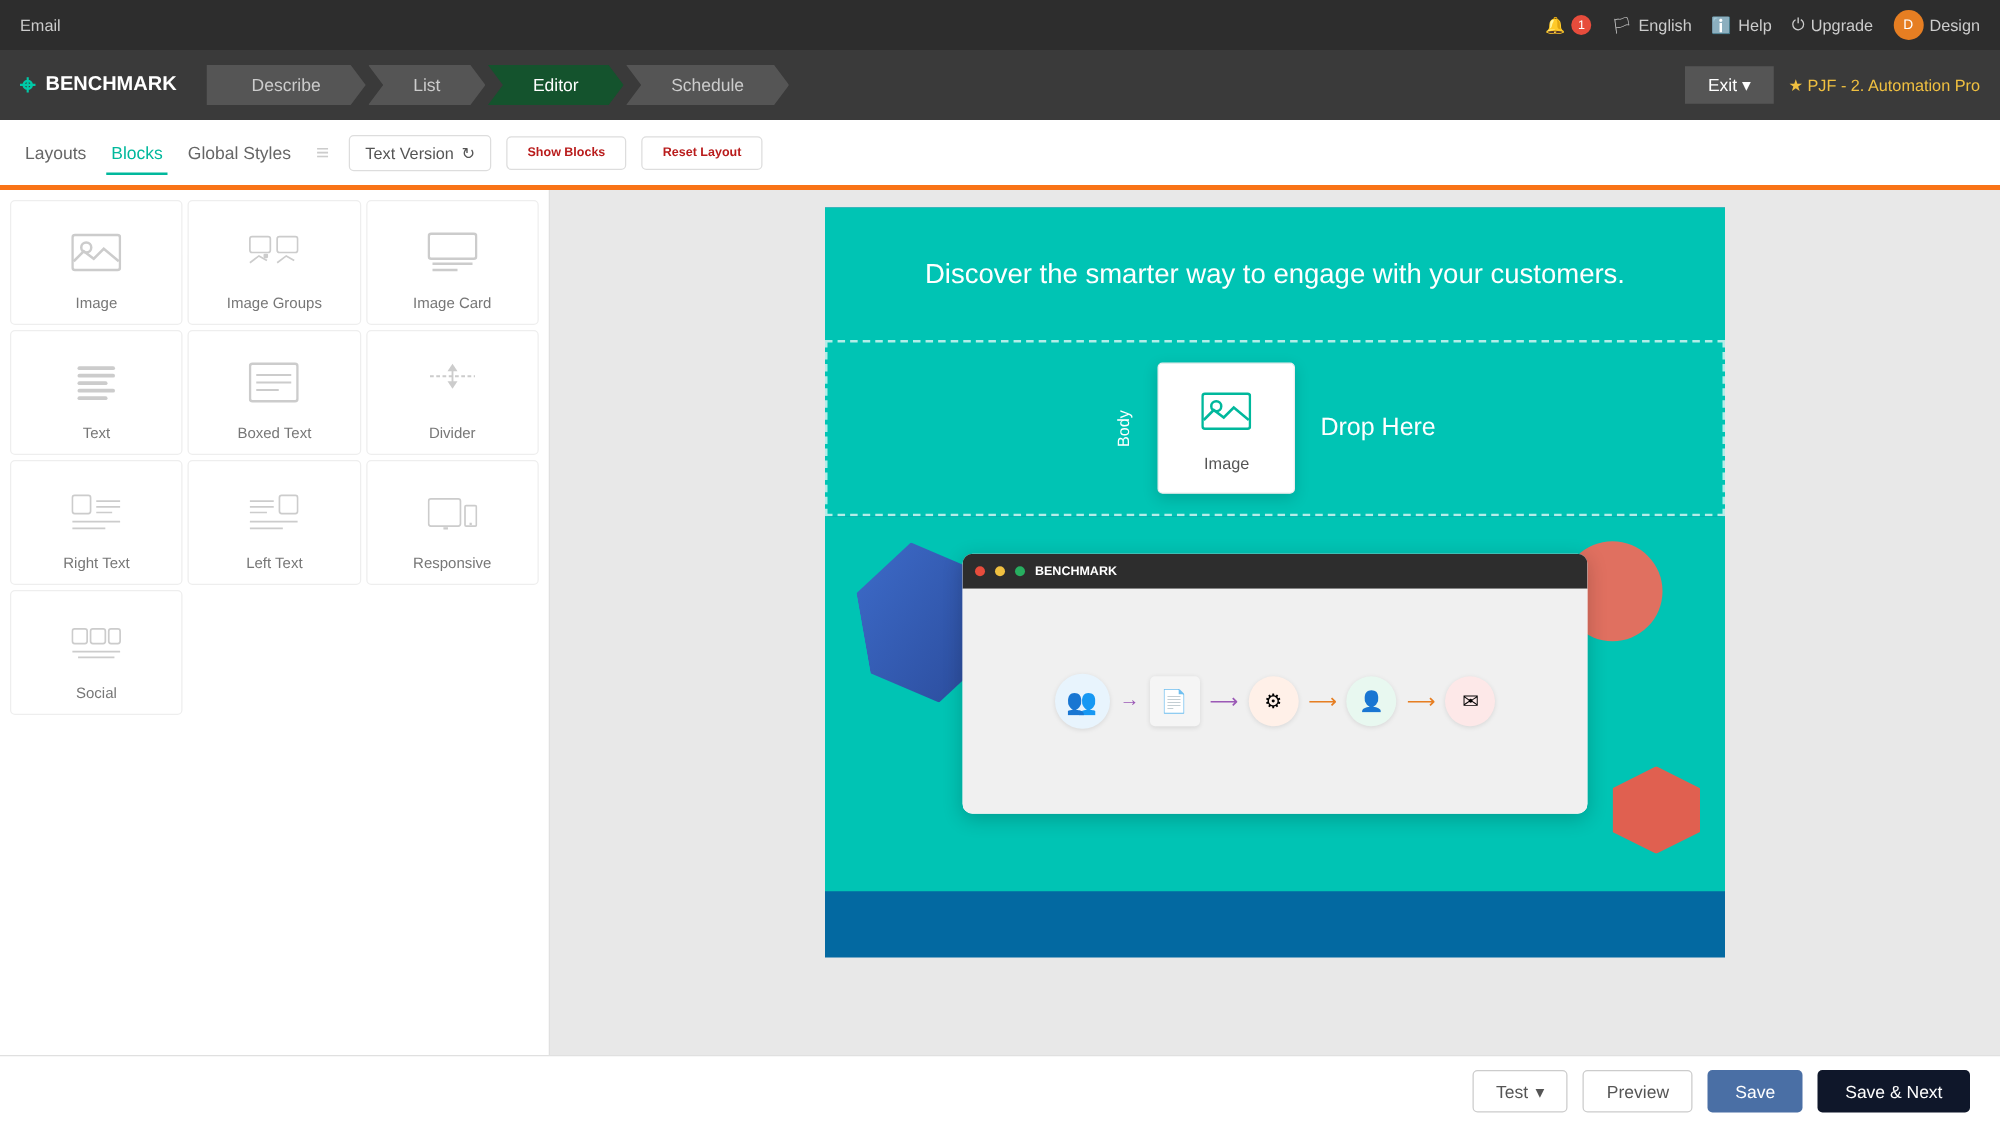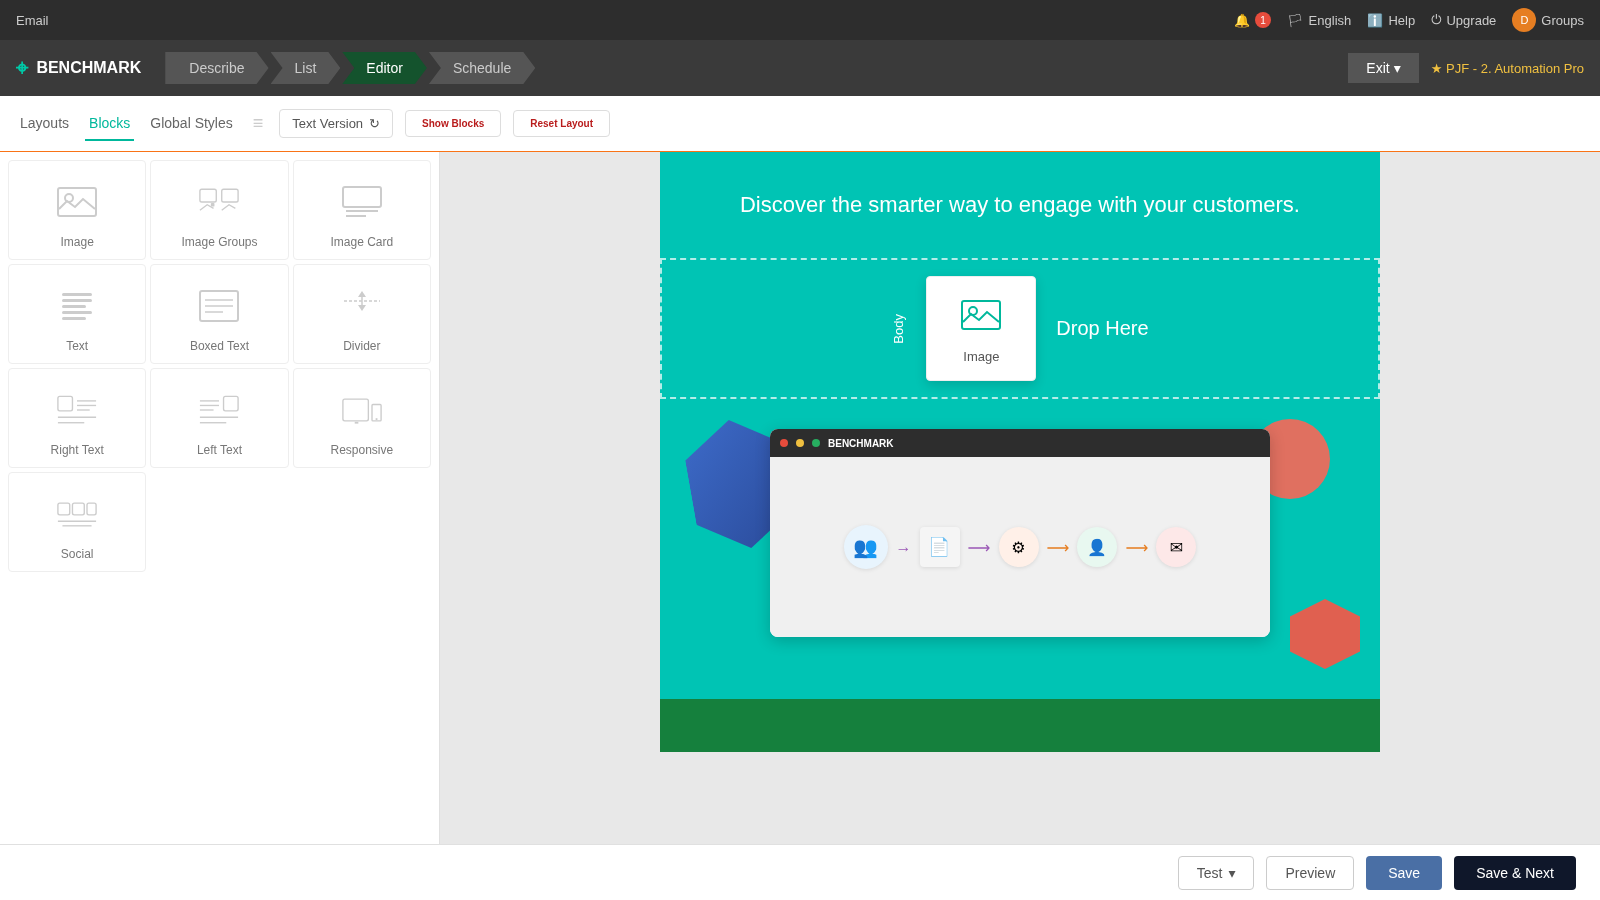--- a/index.html
+++ b/index.html
@@ -44,21 +44,21 @@
       align-items: center;
       padding: 0 16px;
       gap: 0;
     }
     .logo { display: flex; align-items: center; gap: 8px; color: white; font-weight: bold; font-size: 16px; margin-right: 24px; }
     .logo-icon { color: #00c9a7; font-size: 22px; }
 
     .nav-steps { display: flex; align-items: center; gap: 0; flex: 1; }
     .nav-step {
       display: flex; align-items: center;
-      padding: 8px 24px;
+      padding: 8px 36px;
       font-size: 14px;
       color: #ccc;
       background: #555;
       clip-path: polygon(0 0, calc(100% - 12px) 0, 100% 50%, calc(100% - 12px) 100%, 0 100%, 12px 50%);
       margin-right: 2px;
       cursor: pointer;
     }
     .nav-step:first-child { clip-path: polygon(0 0, calc(100% - 12px) 0, 100% 50%, calc(100% - 12px) 100%, 0 100%); }
     .nav-step.active { background: #14532d; color: white; }
 
@@ -72,21 +72,21 @@
       font-size: 14px;
       cursor: pointer;
       display: flex; align-items: center; gap: 4px;
     }
     .project-name { color: #f0c040; font-size: 13px; }
 
     
     .toolbar {
       background: white;
       height: 56px;
-      border-bottom: 1px solid #f97316;
+      border-bottom: 4px solid #f97316;
       display: flex;
       align-items: center;
       padding: 0 16px;
       gap: 12px;
     }
     .tab-btn {
       background: none;
       border: none;
       font-size: 14px;
       color: #666;
@@ -161,22 +161,22 @@
     
     .canvas-area {
       flex: 1;
       overflow-y: auto;
       background: #e8e8e8;
       position: relative;
     }
 
     .email-canvas {
       max-width: 720px;
-      margin: 0 auto;
-      background: #15803d;
+      margin: 14px auto;
+      background: #0369a1;
       min-height: 600px;
     }
 
     .canvas-header {
       background: #00c4b4;
       padding: 40px 20px;
       text-align: center;
     }
     .canvas-header-text {
       color: white;
@@ -341,21 +341,21 @@
     <div class="top-bar-item">
       <span>ℹ️</span>
       <span>Help</span>
     </div>
     <div class="top-bar-item">
       <span>⏻</span>
       <span>Upgrade</span>
     </div>
     <div class="top-bar-item">
       <div class="avatar-circle">D</div>
-      <span>Groups</span>
+      <span>Design</span>
     </div>
   </div>
 </div>
 
 <div class="nav-bar">
   <div class="logo">
     <span class="logo-icon">⌖</span>
     <span>BENCHMARK</span>
   </div>
   <div class="nav-steps">

